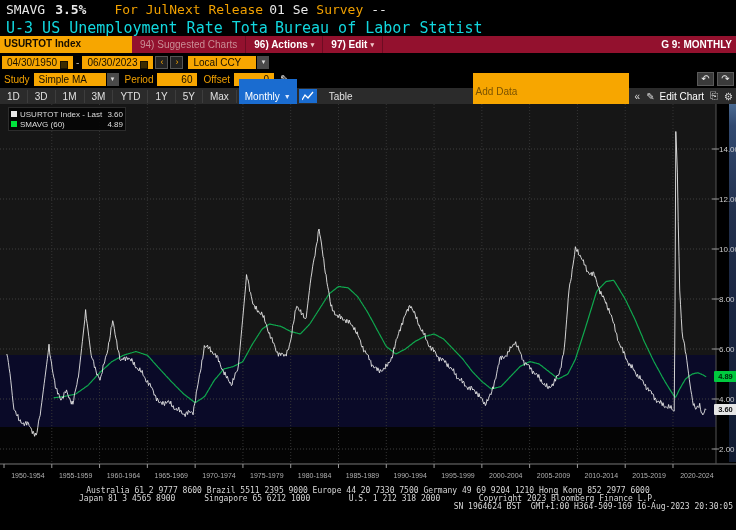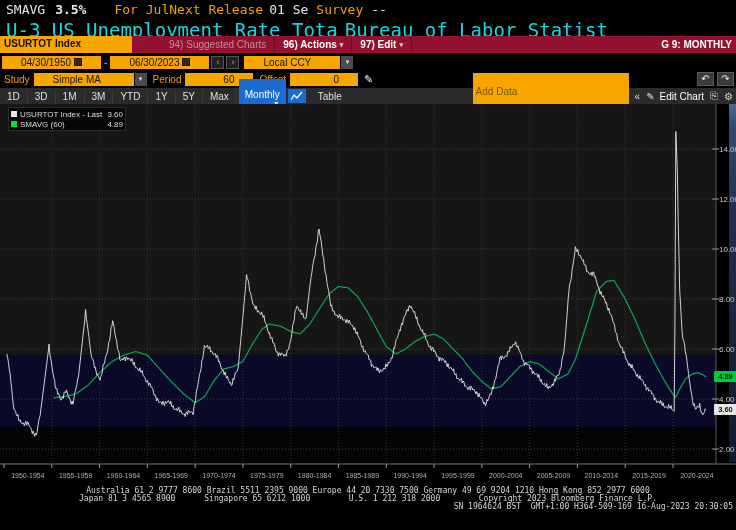--- a/index.html
+++ b/index.html
@@ -2,55 +2,55 @@
 <html style="--amber: #f7a600; --ambertext: #f0a000; --redbar: #93112e; --blue: #1a6cd0; --cyan: #12d7de; --green: #0fa84e; --greenbadge: #00c93e; --whiteline: #e8e8e8; --plotbg: #161616; --bandbg: #0a0a28; --belowbg: #040404; --grid: #3f3f3f; --toolbar: #2b2b2b; --amber-text: #f0a000;"><head>
 <meta charset="utf-8">
 <style>
   html,body{margin:0;padding:0;background:#000;}
   #screen{position:relative;width:736px;height:530px;background:#000;overflow:hidden;
     font-family:"Liberation Sans",sans-serif;-webkit-font-smoothing:none;}
   
   .hdr{position:absolute;top:0;left:0;width:736px;height:36px;
     font-family:"DejaVu Sans Mono",monospace;}
   .hline1{position:absolute;top:2px;left:6px;display:flex;align-items:baseline;font-size:13px;}
-  .hline2{position:absolute;top:19px;left:6px;display:flex;font-size:19px;justify-content:flex-end;}
+  .hline2{position:absolute;top:19px;left:6px;display:flex;font-size:15px;justify-content:flex-end;}
   .w{color:#e8e8e8;} .b{font-weight:bold;} .a{color:var(--amber-text);} .c{color:var(--cyan);}
   
   .titlebar{position:absolute;top:36px;left:0;width:736px;height:17px;background:var(--redbar);
     display:flex;align-items:stretch;font-size:10px;color:#fff;}
   .secbox{width:128px;background:var(--amber);color:#140c00;font-weight:bold;
     padding:2px 0 0 4px;font-size:10px;}
   .tb-item{display:flex;align-items:center;padding:0 8px;font-weight:bold;white-space:nowrap;
     border-right:1px solid rgba(0,0,0,.25);}
-  .tb-item.dim{color:#c98d95;font-weight:normal;margin-left:29px;}
+  .tb-item.dim{color:#c98d95;font-weight:normal;}
   .caret{font-size:7px;margin-left:3px;color:#f0c8c8;}
   .spacer{flex:1;}
   .gpage{display:flex;align-items:center;font-weight:bold;padding-right:4px;font-size:10px;}
   
   .crow{position:absolute;left:0;width:736px;display:flex;align-items:center;font-size:10px;color:#ddd;}
   #row2{top:54px;height:16px;} #row3{top:71px;height:16px;}
-  .field{background:var(--amber);color:#181000;height:13px;line-height:13px;padding:0 19px;
-    white-space:nowrap;display:flex;align-items:center;}
+  .field{background:var(--amber);color:#181000;height:13px;line-height:13px;padding:0 5px;
+    white-space:nowrap;display:flex;align-items:flex-end;}
   .cal{display:inline-block;width:8px;height:8px;margin-left:3px;background:#3a2a00;
     border:1px solid #181000;box-sizing:border-box;}
   .ddbtn{width:12px;height:13px;background:#4a4a4a;color:#ddd;font-size:6px;text-align:center;
     line-height:13px;margin-left:1px;}
   .navbtn{width:13px;height:13px;background:#222;border:1px solid #555;color:var(--amber);
     font-size:9px;line-height:11px;text-align:center;margin-left:2px;box-sizing:border-box;}
   .lbl{color:var(--amber-text);margin:0 4px 0 6px;}
   .num{justify-content:flex-end;width:30px;}
   .pencil{color:#eee;font-size:11px;margin-left:6px;}
   .ur{width:17px;height:14px;background:#3a3a3a;border:1px solid #5a5a5a;color:#eee;
     font-size:10px;line-height:12px;text-align:center;margin-left:3px;box-sizing:border-box;}
   
   #row4{position:absolute;top:88px;left:0;width:736px;height:16px;background:var(--toolbar);
     display:flex;align-items:center;font-size:10px;color:#e0e0e0;}
   .tab{padding:1px 7px;border-right:1px solid #3d3d3d;cursor:default;}
   .bluebtn{background:var(--blue);color:#fff;padding:10px 6px;height:14px;display:flex;
-    align-items:flex-end;margin-left:2px;font-size:10px;flex-direction:column;}
+    align-items:center;margin-left:2px;font-size:10px;}
   .bluebtn .caret2{font-size:7px;margin-left:4px;color:#dce9ff;}
   .iconbtn{background:var(--blue);width:18px;height:14px;margin-left:2px;display:flex;
     align-items:center;justify-content:center;}
   .tablebtn{padding:1px 12px;}
   .adddata{background:var(--amber);color:#7a5200;width:150px;height:22px;line-height:13px;
     padding:12px 3px;font-size:10px;}
   .rIcon{color:#ddd;margin-left:6px;font-size:10px;}
   .editchart{color:#fff;margin-left:5px;font-size:10px;white-space:nowrap;}
   
   #chartbox{position:absolute;top:104px;left:0;width:736px;height:382px;}

